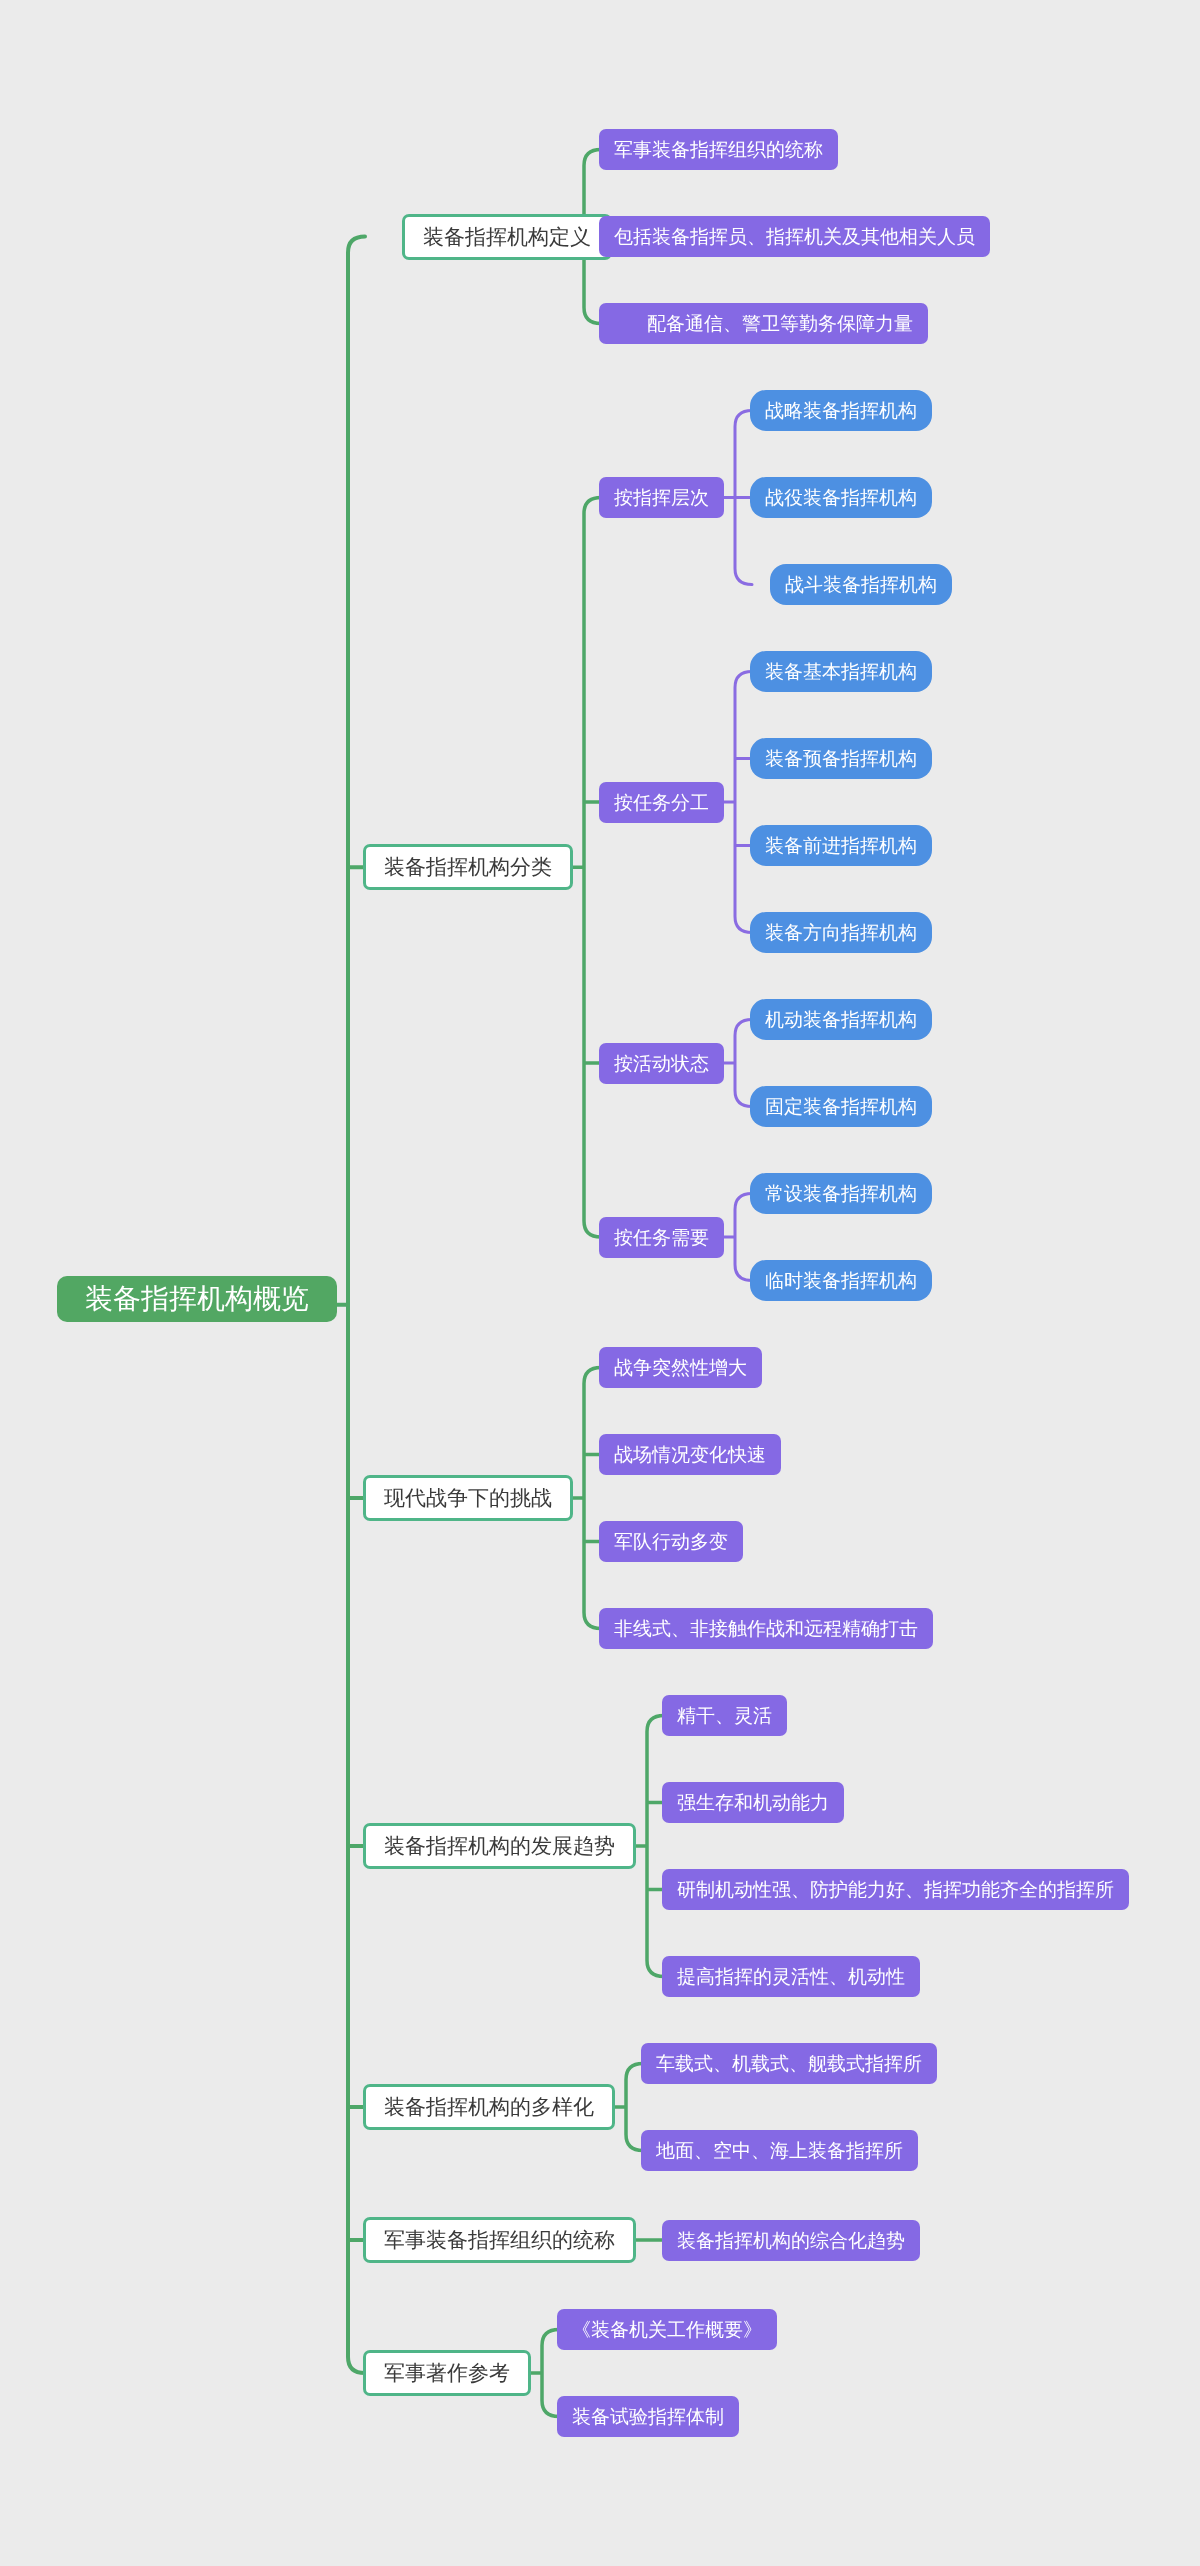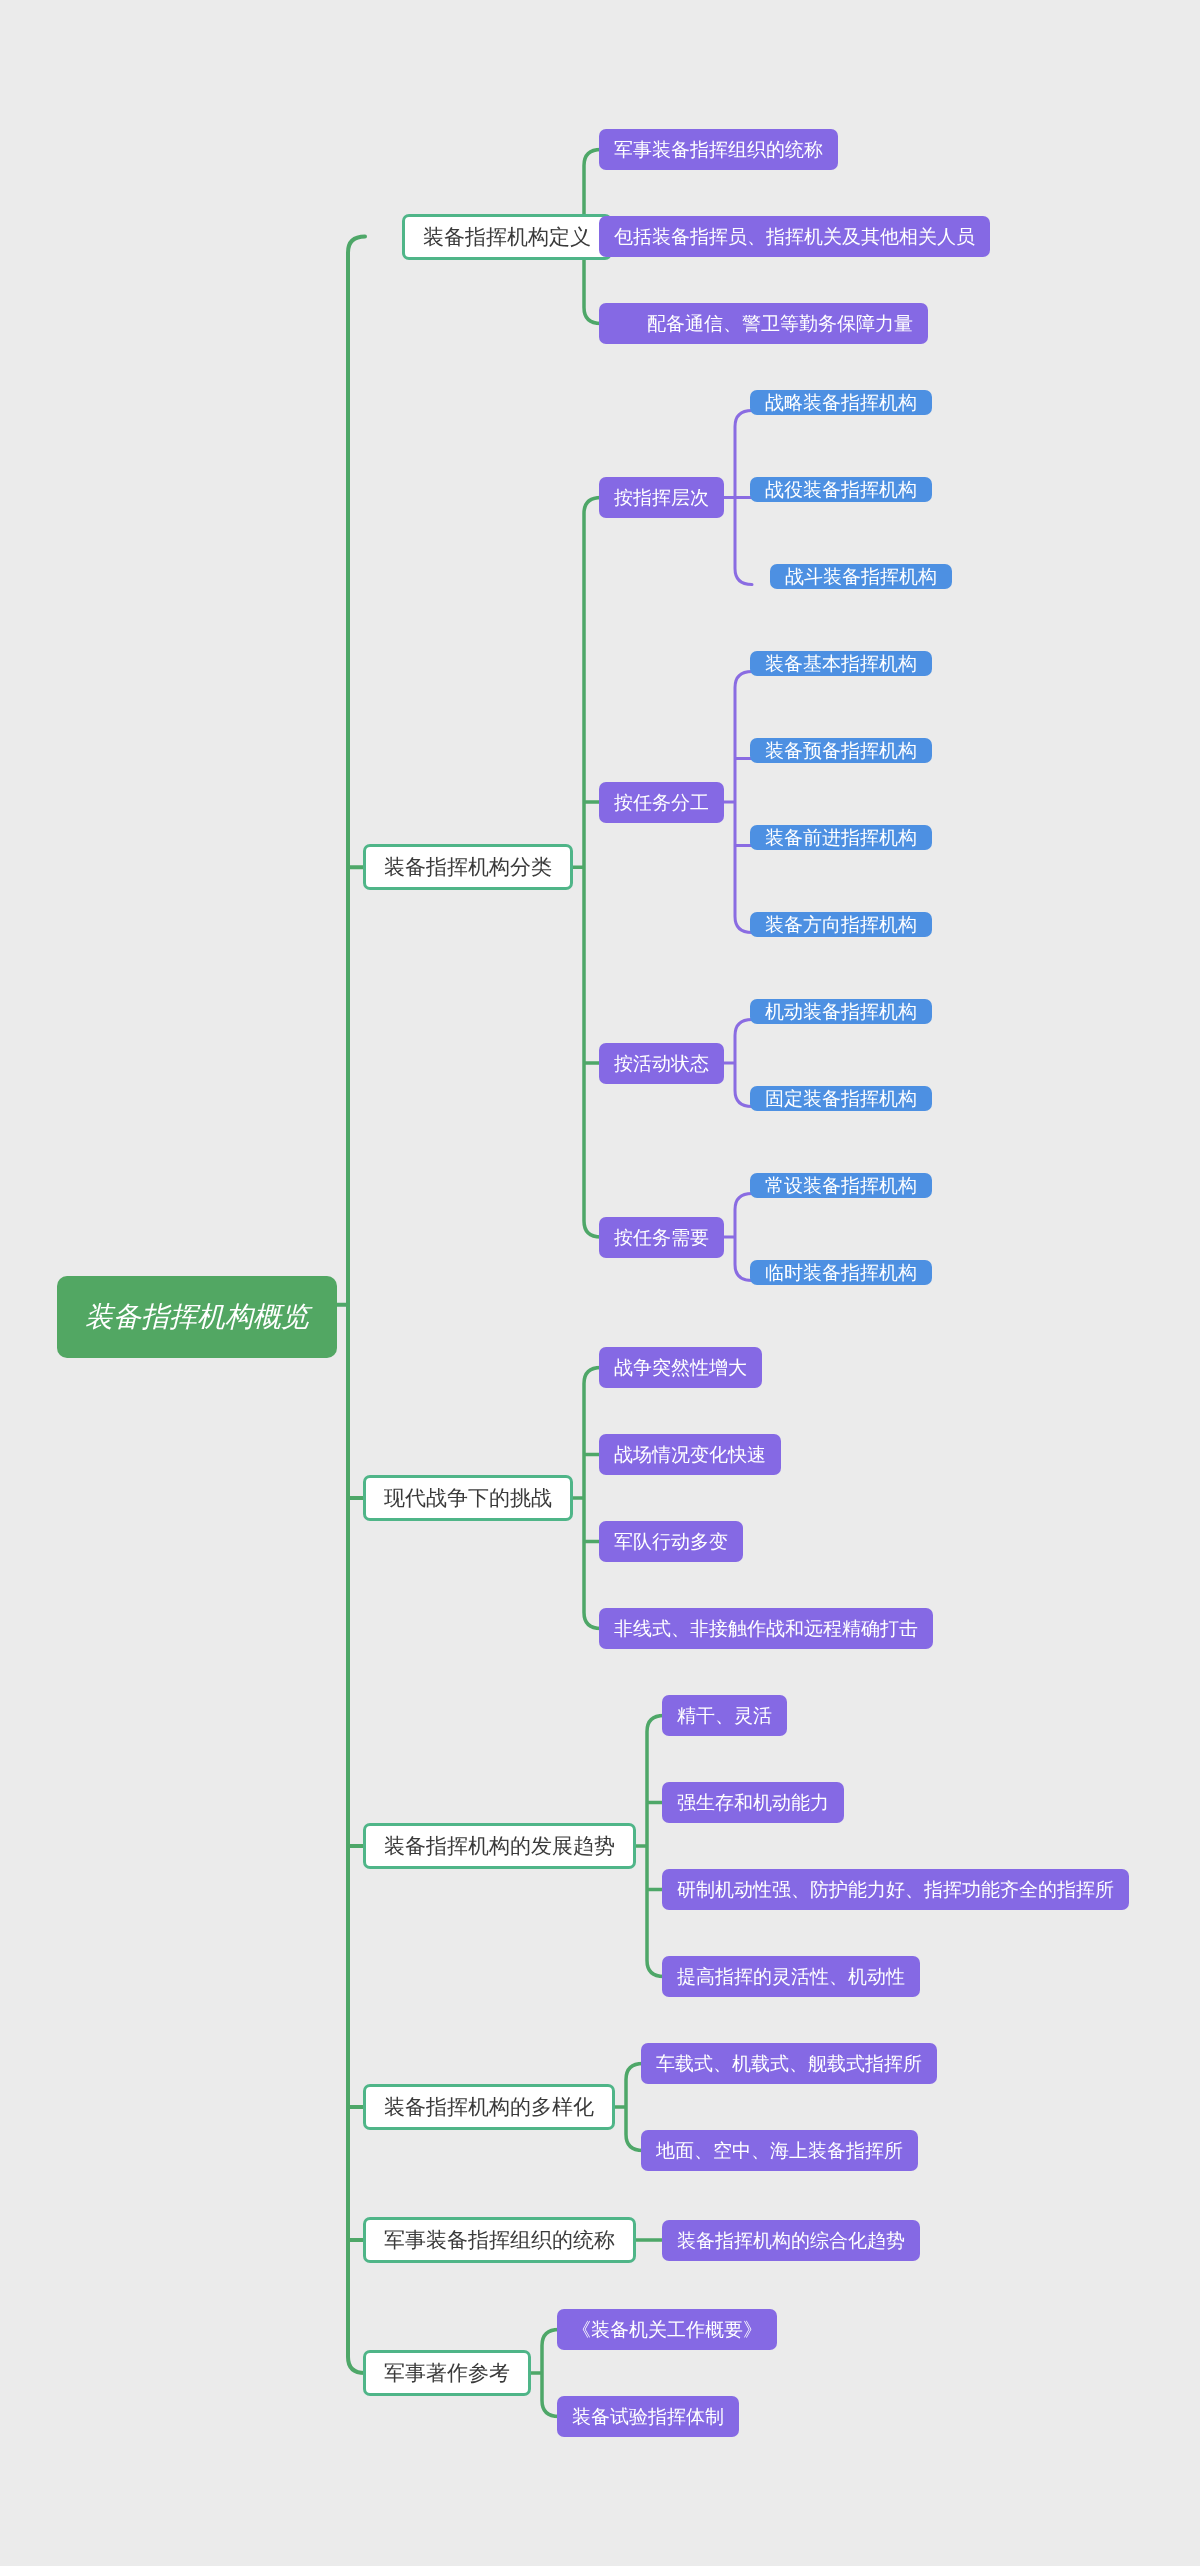--- a/index.html
+++ b/index.html
@@ -24,23 +24,22 @@
     box-sizing:border-box;
     cursor:pointer;
     user-select:none;
   }
   
   .d0{
     background:var(--root-fill,#52a763);
     color:#ffffff;
     font-size:28px;
     line-height:30px;
-    padding:26px 28px;
+    padding:8px 28px;
     border-radius:10px;
-    font-style:italic;
   }
   
   .d1{
     background:#ffffff;
     color:var(--l1-text,#3a3a3a);
     font-size:21px;
     line-height:24px;
     padding:8px 18px;
     border:3px solid var(--l1-border,#4fb588);
     border-radius:7px;
@@ -53,22 +52,22 @@
     line-height:21px;
     padding:10px 15px;
     border-radius:7px;
   }
   
   .d3{
     background:var(--l3-fill,#4d90e2);
     color:#ffffff;
     font-size:19px;
     line-height:21px;
-    padding:2px 15px;
-    border-radius:7px;
+    padding:10px 15px;
+    border-radius:16px;
   }
 </style>
 </head>
 <body>
 
 <div id="app" style="width: 1200px; height: 2566px;">
   <svg id="wires" width="1200" height="2566">
       <path d="M 365 236.5 Q 348 236.5 348 252.5 L 348 2357 Q 348 2373 365 2373 M 348 867.25 L 365 867.25 M 348 1498 L 365 1498 M 348 1846 L 365 1846 M 348 2107 L 365 2107 M 348 2240 L 365 2240 M 336 1304.75 L 348 1304.75" fill="none" stroke="#4ea768" stroke-width="4" stroke-linecap="round"></path>
       <path d="M 601 149.5 Q 584 149.5 584 165.5 L 584 307.5 Q 584 323.5 601 323.5 M 584 236.5 L 601 236.5 M 572 236.5 L 584 236.5" fill="none" stroke="#4ea768" stroke-width="3.5" stroke-linecap="round"></path>
       <path d="M 601 497.5 Q 584 497.5 584 513.5 L 584 1221 Q 584 1237 601 1237 M 584 802 L 601 802 M 584 1063 L 601 1063 M 572 867.25 L 584 867.25" fill="none" stroke="#4ea768" stroke-width="3.5" stroke-linecap="round"></path>

